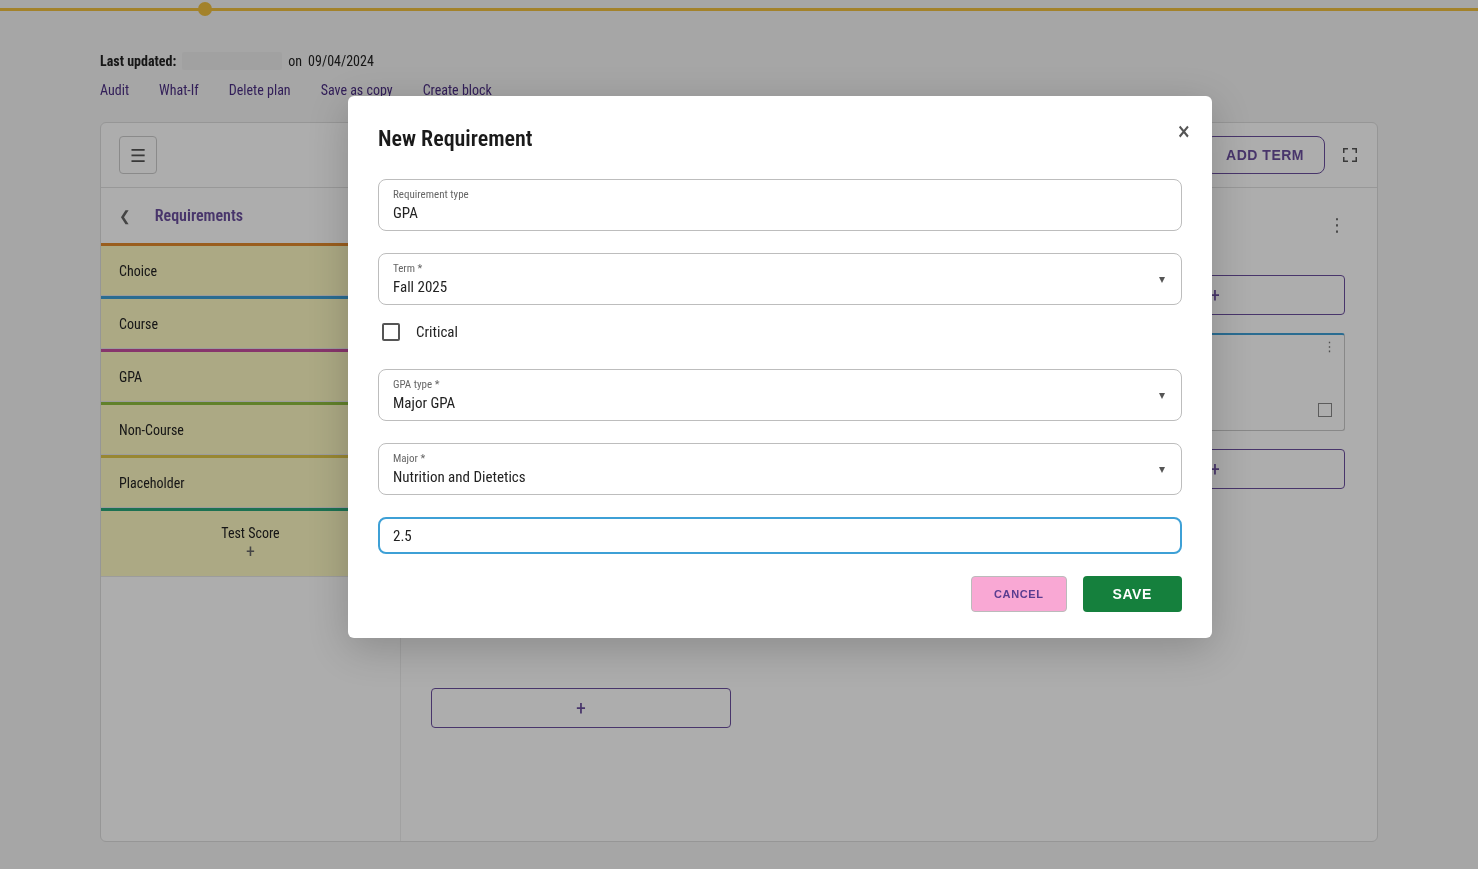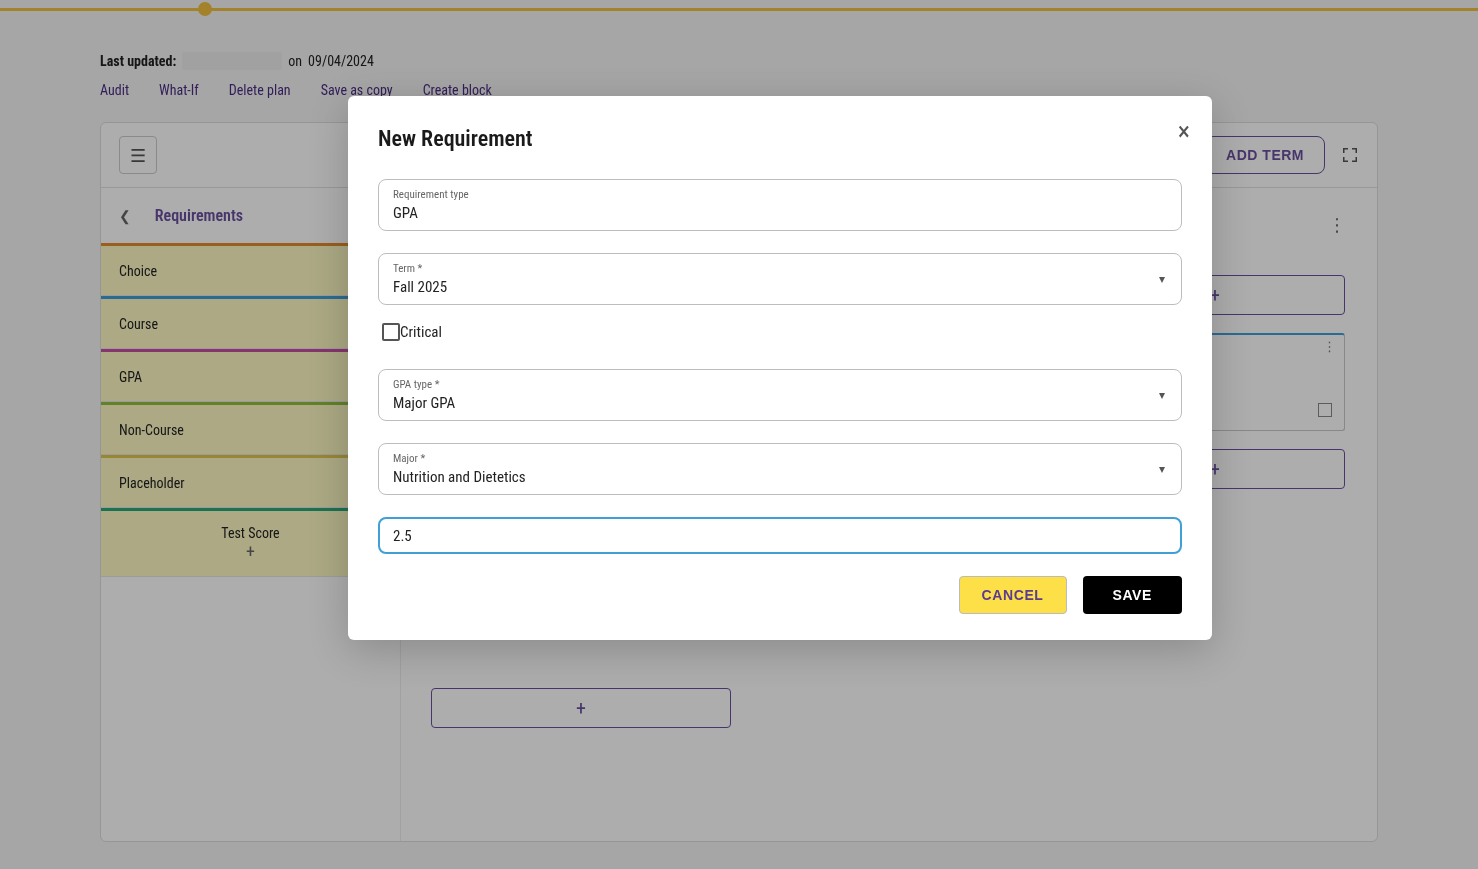--- a/index.html
+++ b/index.html
@@ -283,49 +283,50 @@
     right: 16px;
     top: 50%;
     transform: translateY(-50%);
     color: #555;
     font-size: 12px;
     pointer-events: none;
   }
   .check-row {
     display: flex;
     align-items: center;
+    gap: 16px;
     margin: -4px 0 28px 4px;
   }
   .checkbox {
     width: 18px; height: 18px;
     border: 2px solid #555;
     border-radius: 2px;
     cursor: pointer;
   }
   .check-label { font-size: 15px; color: #222; }
   .modal-actions {
     display: flex;
     justify-content: flex-end;
     gap: 16px;
     margin-top: 6px;
   }
   .btn-outline {
     border: 1px solid #bbb;
-    background: #fde047;
+    background: #f9a8d4;
     color: #5a3d90;
     padding: 10px 22px;
     border-radius: 4px;
-    font-size: 14px;
+    font-size: 11px;
     font-weight: 600;
     letter-spacing: 0.6px;
     cursor: pointer;
   }
   .btn-primary {
     border: none;
-    background: #000000;
+    background: #15803d;
     color: #fff;
     padding: 10px 30px;
     border-radius: 4px;
     font-size: 14px;
     font-weight: 600;
     letter-spacing: 0.6px;
     cursor: pointer;
   }
 </style>
 </head>

